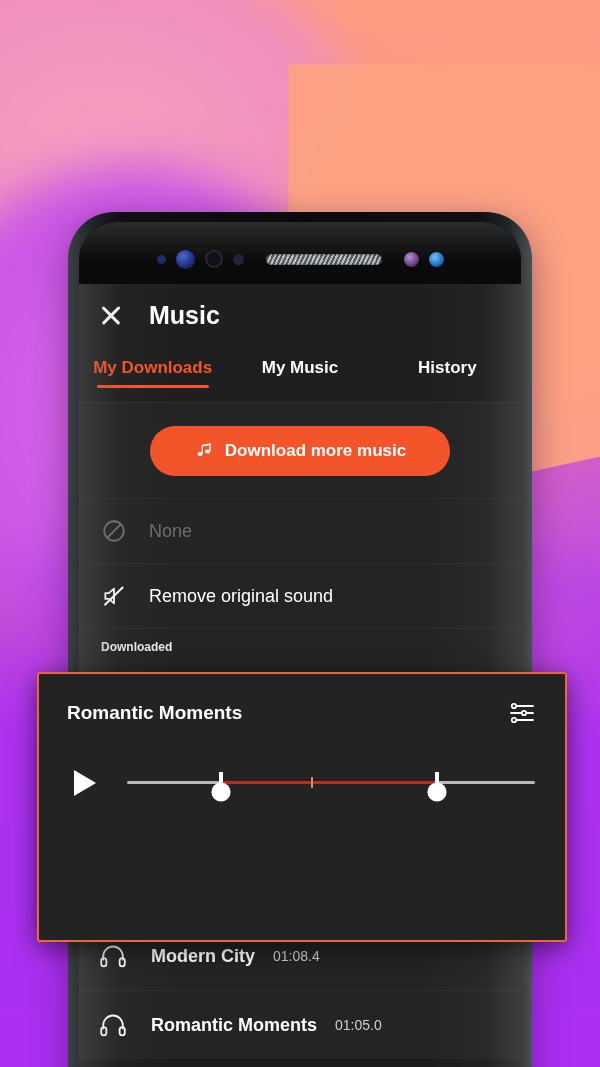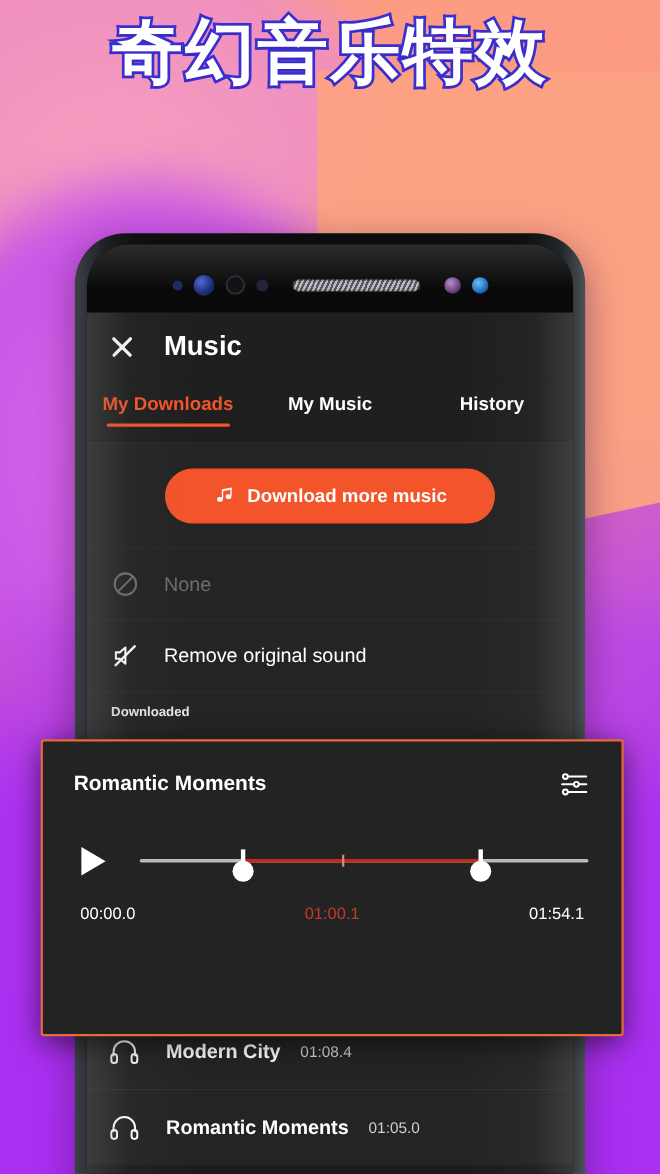--- a/index.html
+++ b/index.html
@@ -157,21 +157,20 @@
   <div class="bg-peach-top"></div>
   <div class="bg-blob-a"></div>
   <div class="bg-blob-b"></div>
   <div class="bg-blob-c"></div>
   <div class="bg-wedge-right"></div>
   <div class="bg-soft-right-low"></div>
   <div class="bg-soft-left-low"></div>
   <div class="bg-purple-bottom"></div>
 
   <div class="headline-wrap">
-    <div class="headline">奇幻音乐特效</div>
   </div>
 
   <div class="phone">
     <div class="phone-body"></div>
     <div class="phone-inner">
       <div class="phone-gloss"></div>
 
       <div class="sensor-row">
         <div class="sensor s-dot-sm"></div>
         <div class="sensor s-cam"></div>
@@ -298,20 +297,15 @@
         </div>
         <div class="handle h-right" style="left: 76%;">
           <svg viewBox="0 0 26 30" width="26" height="30">
             <rect x="11" y="0" width="4" height="12" fill="#ffffff"></rect>
             <circle cx="13" cy="20" r="9.6" fill="#ffffff"></circle>
           </svg>
         </div>
       </div>
     </div>
 
-    <div class="trim-times">
-      <span class="t-left">00:00.0</span>
-      <span class="t-mid">01:00.1</span>
-      <span class="t-right">01:54.1</span>
-    </div>
   </div>
 
 </div>
 
 </body></html>

